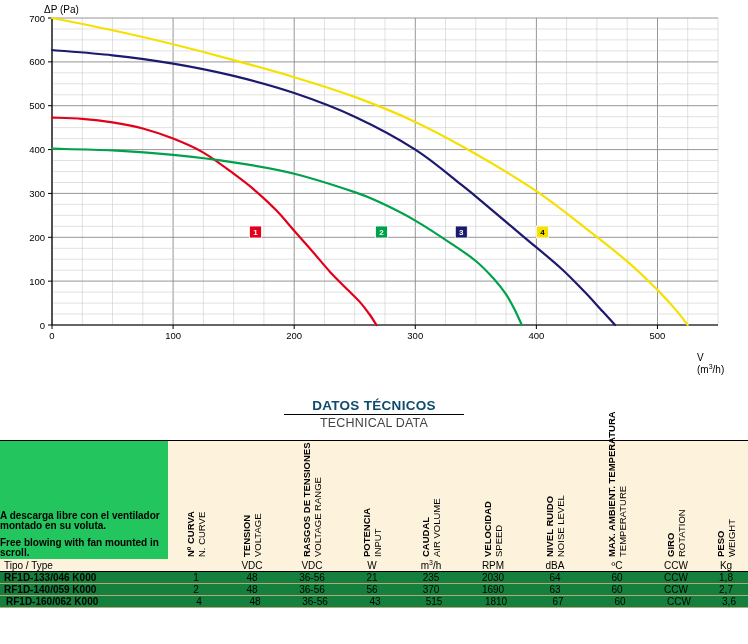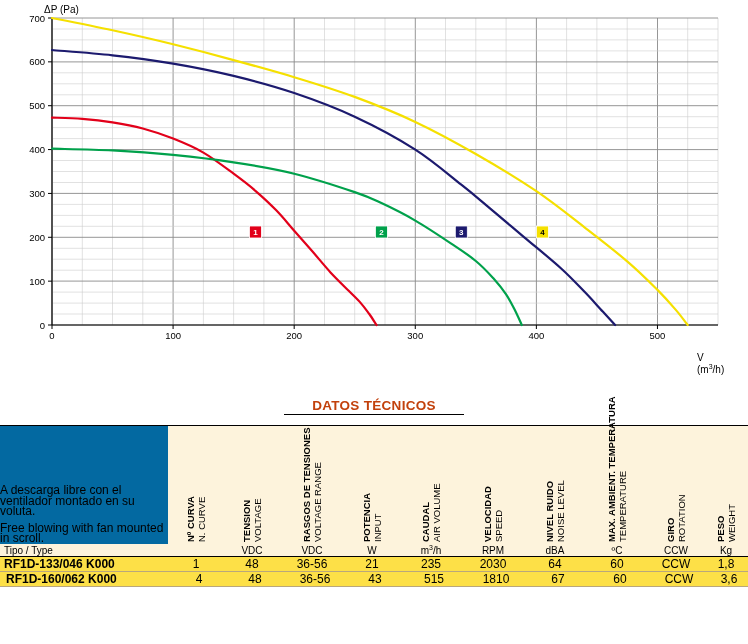--- a/index.html
+++ b/index.html
@@ -39,21 +39,21 @@
     left: 0; top: 398px;
     width: 748px;
   }
   #titles {
     text-align: center;
     width: 100%;
   }
   #title-es {
     font-size: 13.5px;
     font-weight: bold;
-    color: #c2410c;
+    color: #0c4a6e;
     letter-spacing: 0.3px;
   }
   #title-en {
     font-size: 12.5px;
     color: #444;
     margin-top: 1px;
     letter-spacing: 0.2px;
   }
   #rule {
     width: 180px;
@@ -90,43 +90,44 @@
     transform: rotate(-90deg) translate(0, 50%);
     white-space: nowrap;
     font-size: 9.5px;
     font-weight: bold;
     line-height: 10.5px;
     text-align: left;
     color: #000;
   }
   .vert-label .l2 { display: block; font-weight: normal; }
   .desc-cell {
-    background: #0369a1;
+    background: #22c55e;
     padding: 8px 6px 4px 6px;
-    font-size: 12px;
+    font-size: 10px;
     line-height: 10.5px;
     color: #000;
     vertical-align: top;
+    font-weight: bold;
   }
   .desc-cell .en { font-style: normal; }
   .unit-row td {
     background: #fdf3dc;
     font-size: 10px;
     font-weight: normal;
     text-align: center;
     padding: 2px 0 3px 0;
     border-bottom: 1.5px solid #000;
   }
   .unit-row td.left {
     text-align: left;
     padding-left: 4px;
   }
   .data-row td {
-    background: #fde047;
-    font-size: 12px;
+    background: #15803d;
+    font-size: 10px;
     text-align: center;
     padding: 3px 0;
     border-bottom: 1px solid #b9a77c;
     color: #000;
   }
   .data-row td.left {
     text-align: left;
     padding-left: 4px;
     font-weight: bold;
   }
@@ -248,20 +249,21 @@
           <rect x="536.4" y="226.0" width="12" height="12" fill="#f5e000" stroke="#ffffff" stroke-width="0.8"></rect>
           <text x="542.4" y="235.2" text-anchor="middle" font-size="8" font-weight="bold" fill="#000000" font-family="&quot;Liberation Sans&quot;, sans-serif">4</text>
         </g>
     </svg>
   </div>
 
   <div id="data-section">
     <div id="titles">
       <div id="title-es">DATOS TÉCNICOS</div>
       <div id="rule"></div>
+      <div id="title-en">TECHNICAL DATA</div>
     </div>
 
     <div id="table-wrap">
       <table class="dt">
         <colgroup>
           <col style="width:168px">
           <col style="width:56px">
           <col style="width:56px">
           <col style="width:64px">
           <col style="width:56px">
@@ -331,20 +333,33 @@
               <td>36-56</td>
               <td>21</td>
               <td>235</td>
               <td>2030</td>
               <td>64</td>
               <td>60</td>
               <td>CCW</td>
               <td>1,8</td>
             </tr>
             <tr class="data-row">
+              <td class="left">RF1D-140/059 K000</td>
+              <td>2</td>
+              <td>48</td>
+              <td>36-56</td>
+              <td>56</td>
+              <td>370</td>
+              <td>1690</td>
+              <td>63</td>
+              <td>60</td>
+              <td>CCW</td>
+              <td>2,7</td>
+            </tr>
+            <tr class="data-row">
               <td class="left">RF1D-160/062 K000</td>
               <td>4</td>
               <td>48</td>
               <td>36-56</td>
               <td>43</td>
               <td>515</td>
               <td>1810</td>
               <td>67</td>
               <td>60</td>
               <td>CCW</td>

